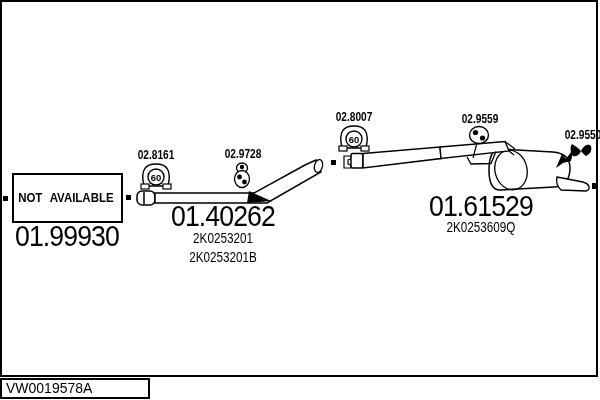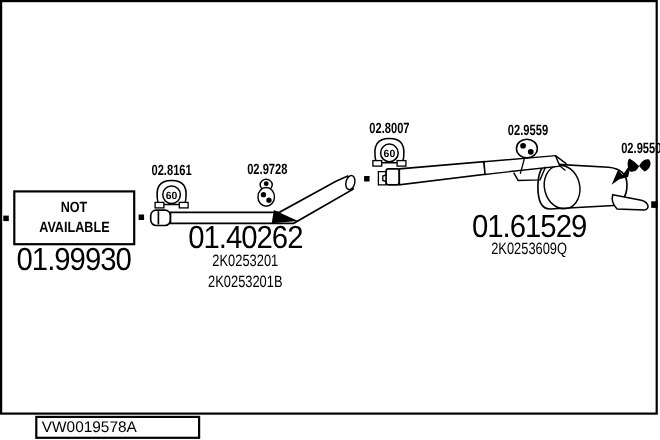--- a/index.html
+++ b/index.html
@@ -9,26 +9,25 @@
   }
   .main-border {
     position:absolute; left:0; top:0; width:598px; height:377px;
     border:2px solid #000; box-sizing:border-box;
   }
   .footer-box {
     position:absolute; left:0; top:378px; width:150px; height:21px;
     border:2px solid #000; box-sizing:border-box;
     font-size:14px; line-height:16px; padding-left:4px; background:#fff;
     white-space:nowrap;
-    margin-left:32px;
   }
   .na-box {
     position:absolute; left:12px; top:173px; width:111px; height:50px;
     border:2px solid #000; box-sizing:border-box;
-    display:flex; flex-direction:column; align-items:center; justify-content:center;
+    display:flex; flex-direction:row; align-items:center; justify-content:center;
   }
   .na-line {
     font-weight:bold; font-size:13.5px; line-height:1.35; text-align:center;
     transform:scaleX(0.85); white-space:nowrap;
   }
   .partnum {
     position:absolute; width:180px; text-align:center; font-size:29px;
     letter-spacing:-1px; transform:scaleX(0.92); white-space:nowrap;
   }
   .oem {

